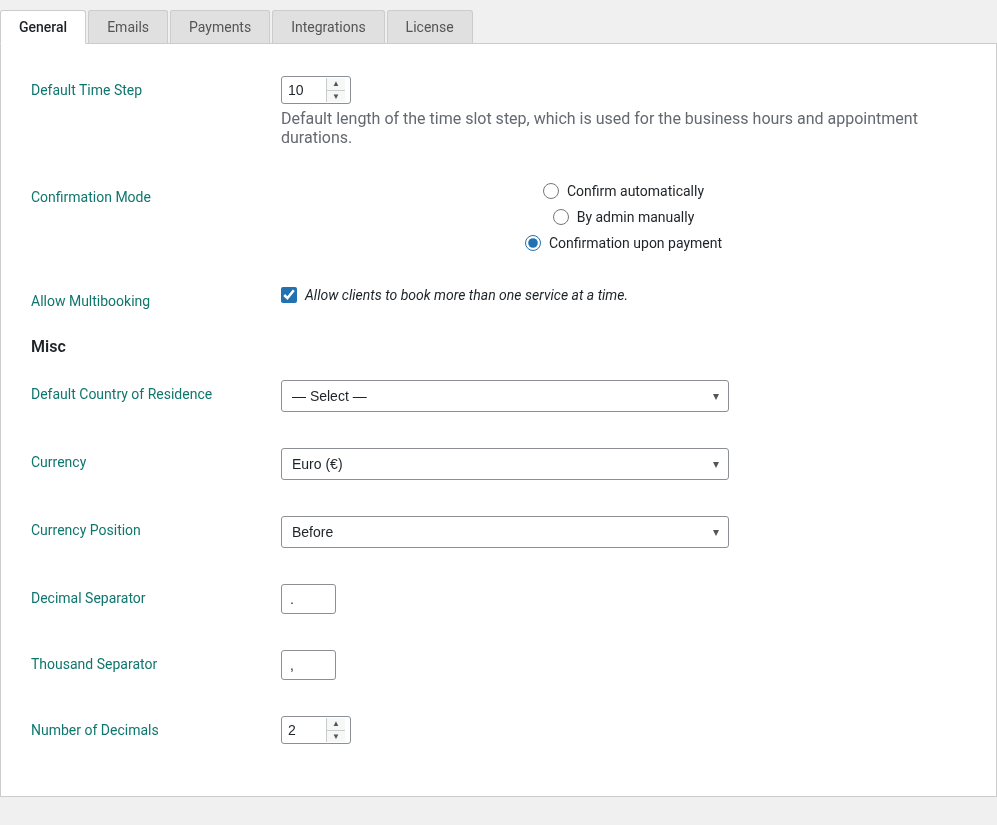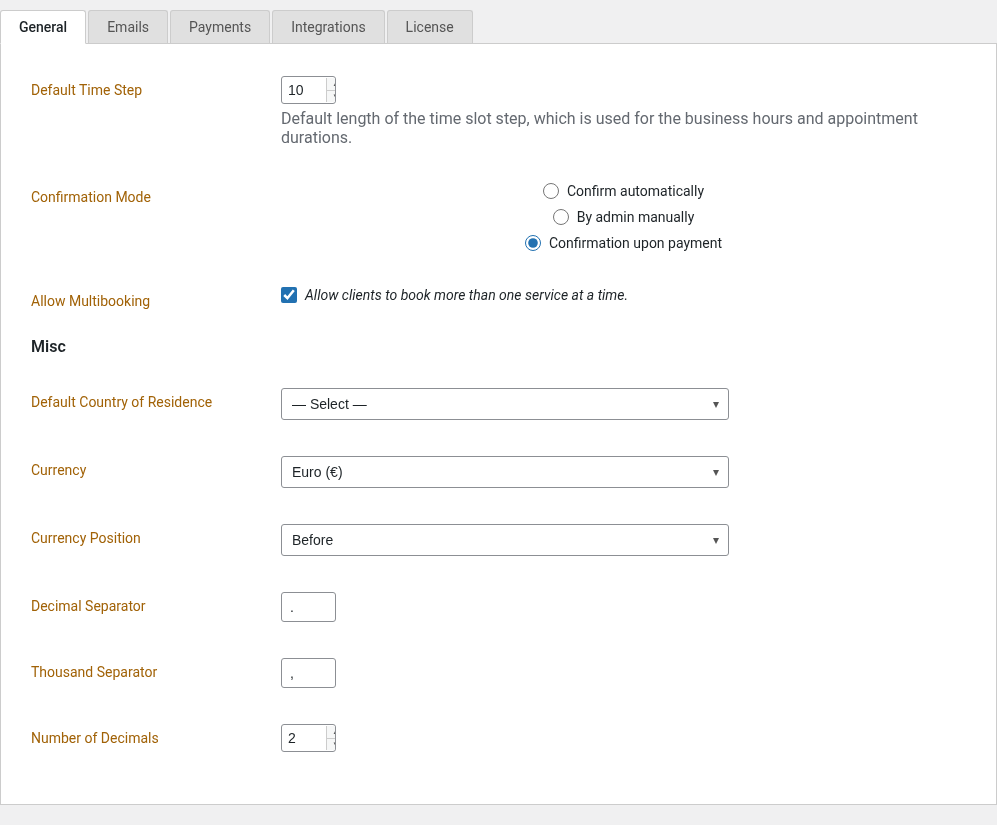--- a/index.html
+++ b/index.html
@@ -63,34 +63,34 @@
       display: flex;
       align-items: flex-start;
       margin-bottom: 20px;
       padding: 8px 0;
     }
 
     .setting-label {
       width: 250px;
       min-width: 250px;
       font-size: 14px;
-      color: #a16207;
+      color: #0f766e;
       padding-top: 6px;
       font-weight: 400;
     }
 
     .setting-control {
       flex: 1;
     }
 
     
     .number-input-wrap {
       display: flex;
       align-items: center;
-      width: 55px;
+      width: 70px;
       border: 1px solid #8c8f94;
       border-radius: 3px;
       background: #fff;
       overflow: hidden;
     }
 
     .number-input {
       width: 44px;
       border: none;
       outline: none;
@@ -175,21 +175,21 @@
       font-size: 14px;
       color: #1d2327;
       font-style: italic;
     }
 
     
     .section-heading {
       font-size: 16px;
       font-weight: 600;
       color: #1d2327;
-      margin: 10px 0 16px 0;
+      margin: 10px 0 8px 0;
       padding-bottom: 8px;
     }
 
     
     .select-wrap {
       position: relative;
       width: 448px;
     }
 
     .select-field {

